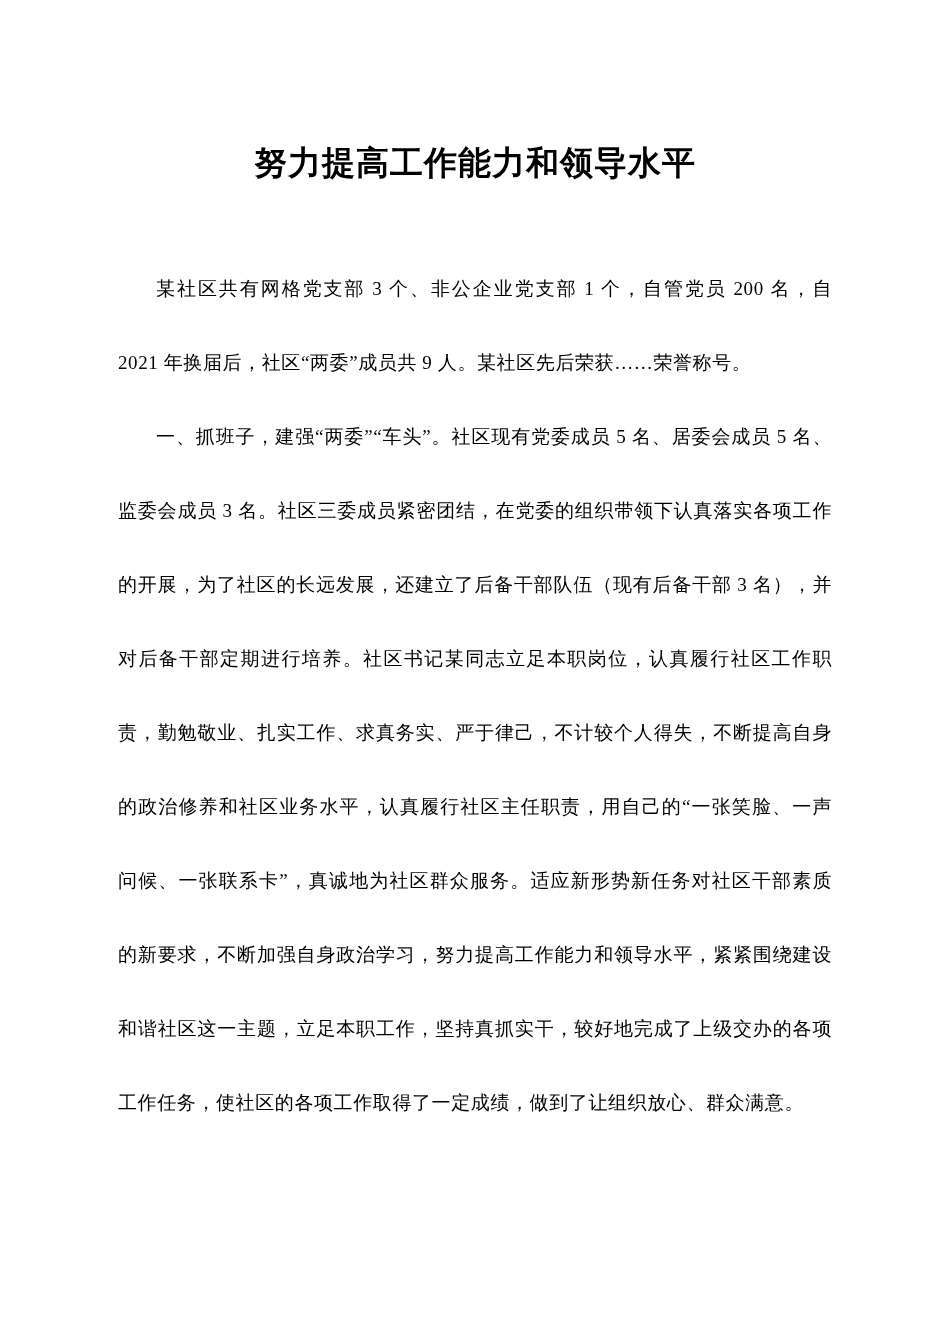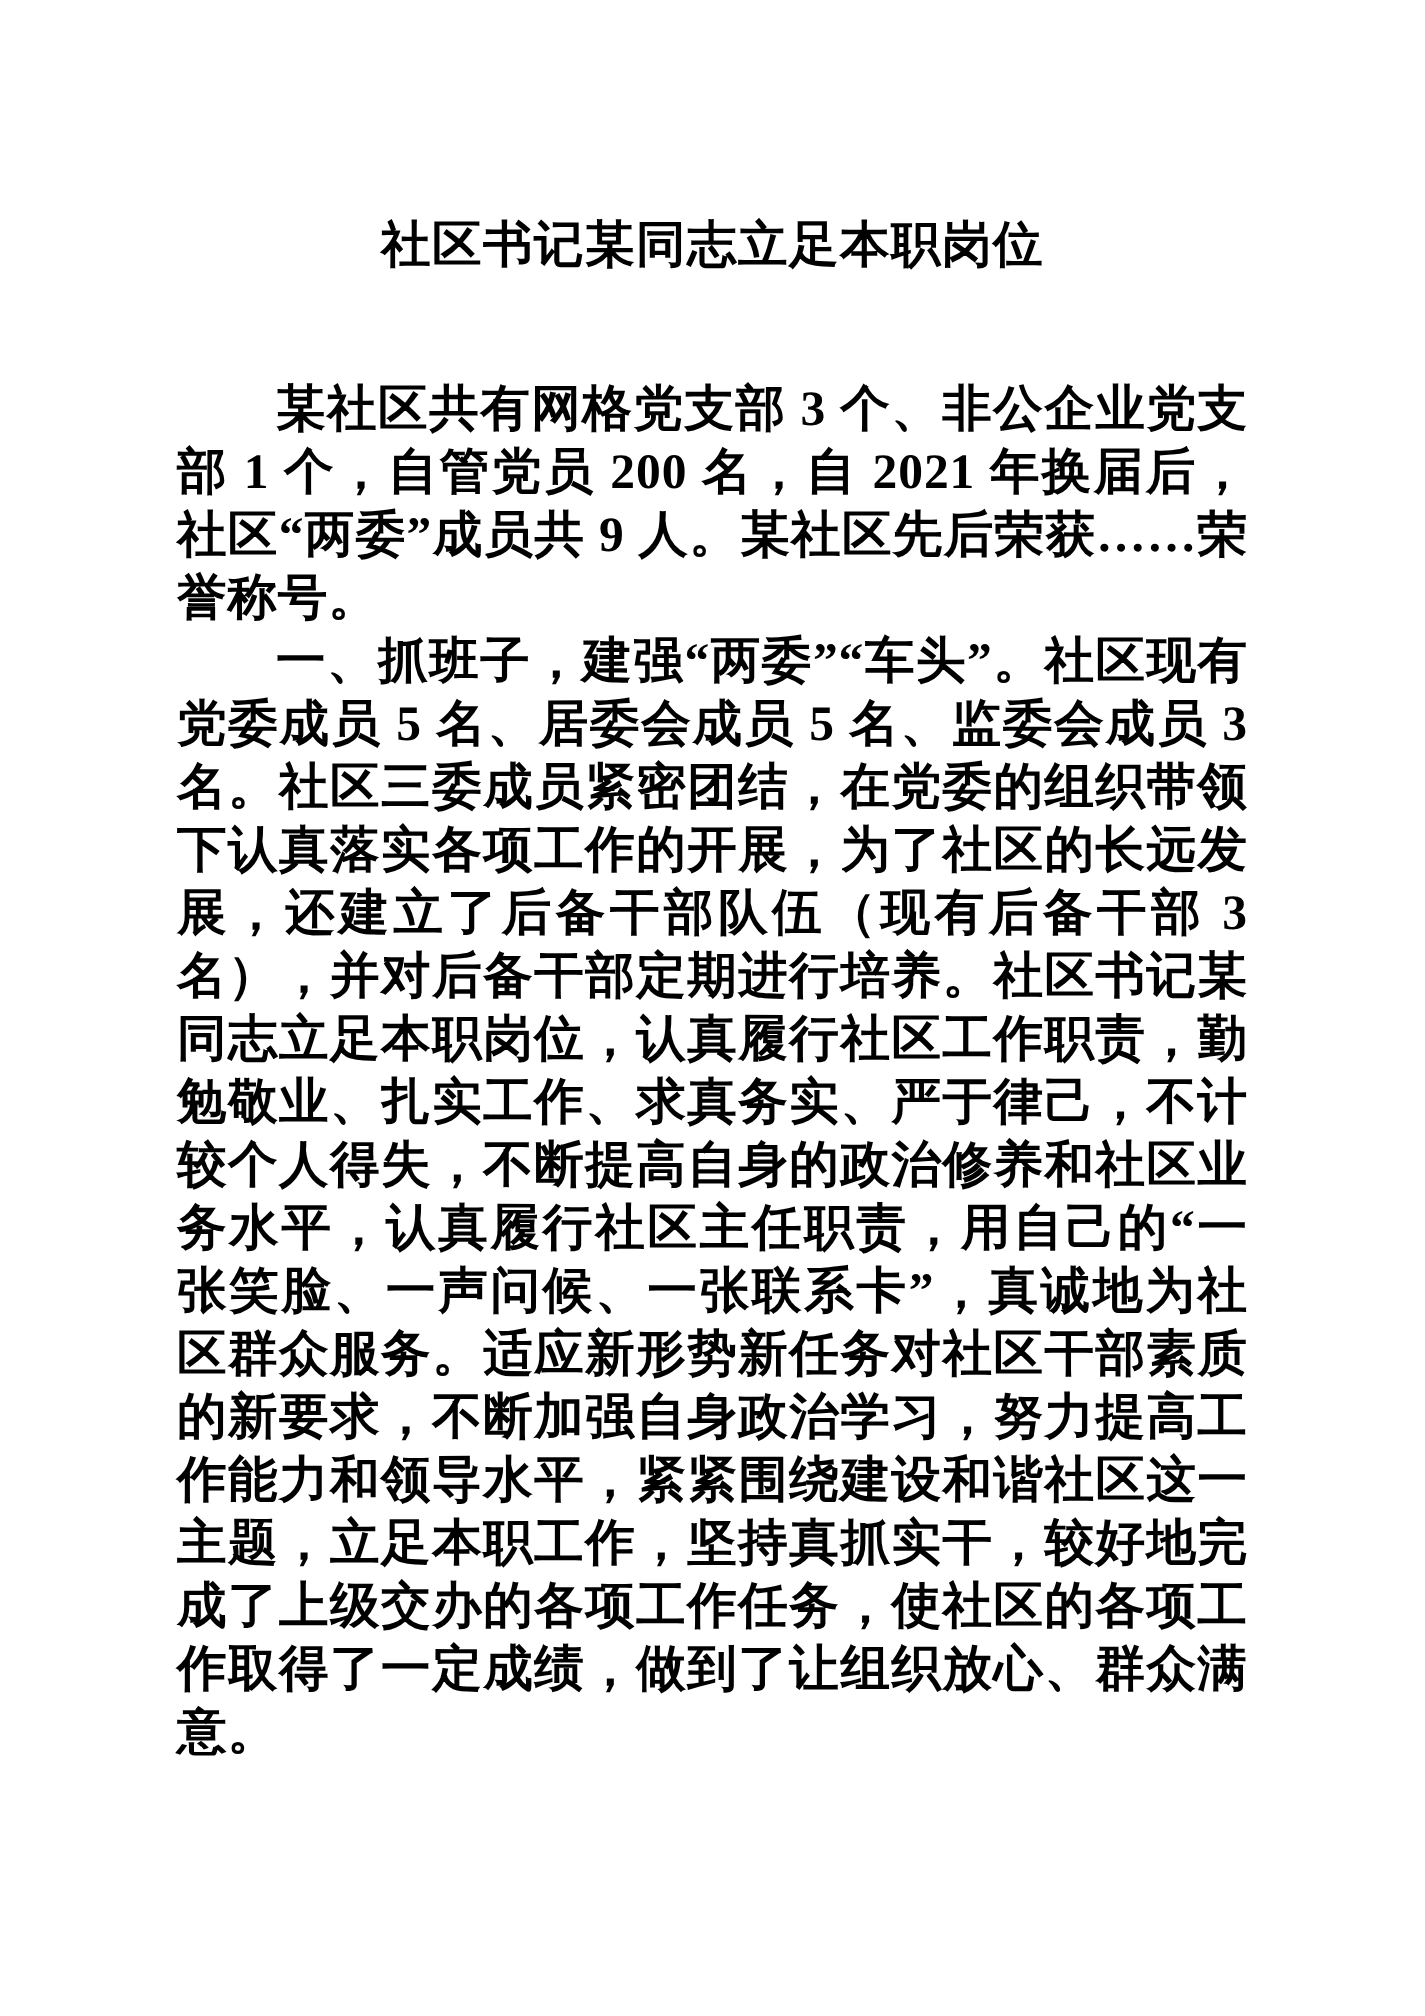--- a/index.html
+++ b/index.html
@@ -26,35 +26,34 @@
     font-family: "DejaVu Sans", "Liberation Sans", sans-serif;
     font-size: 33px;
     font-weight: bold;
     text-align: center;
     letter-spacing: 1px;
     line-height: 1.4;
     margin: 0 0 66px 0;
     color: #000;
   }
   .body-text {
-    font-size: 33px;
-    line-height: 42px;
+    font-size: 19px;
+    line-height: 74px;
     text-align: justify;
     text-justify: inter-ideograph;
     letter-spacing: 0.6px;
     color: #000;
-    font-weight: bold;
   }
   .body-text p {
     margin: 0 0 0 0;
     text-indent: 2em;
   }
 </style>
 </head>
 <body>
 
 <div class="page">
-  <h1 class="doc-title">社区书记某同志立足本职岗位</h1>
+  <h1 class="doc-title">努力提高工作能力和领导水平</h1>
   <div class="body-text">
     <p>某社区共有网格党支部 3 个、非公企业党支部 1 个，自管党员 200 名，自 2021 年换届后，社区“两委”成员共 9 人。某社区先后荣获……荣誉称号。</p>
     <p>一、抓班子，建强“两委”“车头”。社区现有党委成员 5 名、居委会成员 5 名、监委会成员 3 名。社区三委成员紧密团结，在党委的组织带领下认真落实各项工作的开展，为了社区的长远发展，还建立了后备干部队伍（现有后备干部 3 名），并对后备干部定期进行培养。社区书记某同志立足本职岗位，认真履行社区工作职责，勤勉敬业、扎实工作、求真务实、严于律己，不计较个人得失，不断提高自身的政治修养和社区业务水平，认真履行社区主任职责，用自己的“一张笑脸、一声问候、一张联系卡”，真诚地为社区群众服务。适应新形势新任务对社区干部素质的新要求，不断加强自身政治学习，努力提高工作能力和领导水平，紧紧围绕建设和谐社区这一主题，立足本职工作，坚持真抓实干，较好地完成了上级交办的各项工作任务，使社区的各项工作取得了一定成绩，做到了让组织放心、群众满意。</p>
   </div>
 </div>
 
 </body></html>

